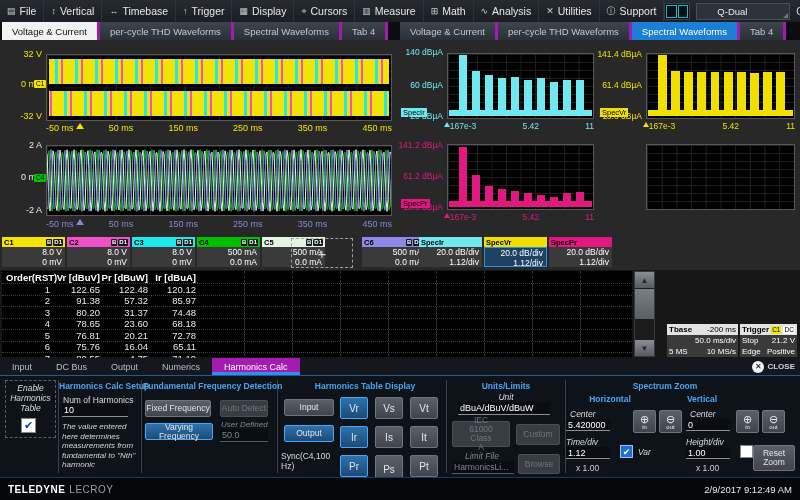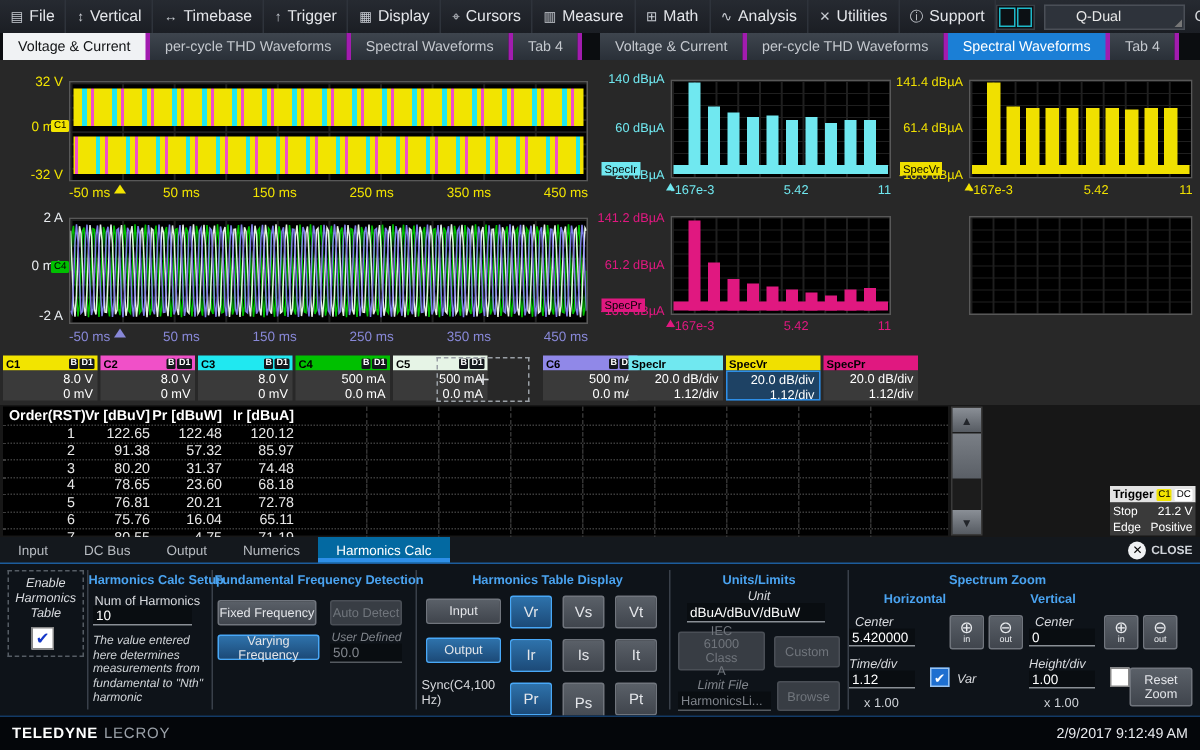--- a/index.html
+++ b/index.html
@@ -66,21 +66,21 @@
   
   .ibox{position:absolute;font-size:8px;}
   .ibox .ih{background:#e2e2e2;color:#000;display:flex;align-items:center;padding:0 2px;height:11px;font-size:8px;}
   .ibox .ih b{font-weight:bold;}
   .ibox .row{background:#3a3a3a;display:flex;justify-content:space-between;padding:0 2px;height:11px;align-items:center;color:#fff;}
   .ibadge{font-size:6.5px;color:#000;padding:0 1px;line-height:8px;margin-left:2px;border-radius:1px;}
   
   .dtabs{position:absolute;left:0;top:358px;width:800px;height:18px;background:#14181d;display:flex;
          border-bottom:1px solid #1c5c9c;box-sizing:border-box;}
   .dtab{display:flex;align-items:center;padding:0 12px;font-size:9px;color:#b8bcc2;cursor:default;}
-  .dtab.act{background:#0369a1;color:#fff;box-shadow:inset 0 -3px 0 #2e8fe8;}
+  .dtab.act{background:#a21caf;color:#fff;box-shadow:inset 0 -3px 0 #2e8fe8;}
   .dclose{margin-left:auto;display:flex;align-items:center;gap:3px;padding-right:5px;}
   .dclose .cc{width:12px;height:12px;border-radius:50%;background:#f0f2f4;color:#000;font-size:8px;
               display:flex;align-items:center;justify-content:center;line-height:12px;}
   .dclose .cl{font-size:8px;font-weight:bold;color:#d0d4da;}
   
   .dlg{position:absolute;left:0;top:376px;width:800px;height:101px;background:#0e1319;}
   .sect{position:absolute;color:#4aa3f0;font-weight:bold;font-size:8.5px;text-align:center;white-space:nowrap;}
   .subl{position:absolute;font-size:8.5px;color:#d8dade;white-space:nowrap;}
   .ital{font-style:italic;}
   .vline{position:absolute;width:1px;background:#39404a;}
@@ -535,20 +535,34 @@
           <span class="tce dash"></span>
         </div>
       </div>
   </div>
   <div class="sbar">
     <div class="sbtn" style="top:0;">▲</div>
     <div class="sthumb" style="top:17px;height:30px;"></div>
     <div class="sbtn" style="bottom:0;">▼</div>
   </div>
 
+  <div class="ibox" style="left:667px;top:324px;width:71px;">
+    <div class="ih">
+        <b>Tbase</b>
+      <span style="margin-left:auto;">-200 ms</span>
+      </div>
+    <div class="row">
+        <span></span>
+        <span>50.0 ms/div</span>
+      </div>
+    <div class="row">
+        <span>5 MS</span>
+      <span>10 MS/s</span>
+      </div>
+  </div>
 
   <div class="ibox" style="left:740px;top:324px;width:57px;">
     <div class="ih">
         <b>Trigger</b>
       <span class="ibadge" style="background:#f2e400;">C1</span>
       <span class="ibadge" style="background:#fff;">DC</span>
       </div>
     <div class="row">
         <span>Stop</span>
       <span>21.2 V</span>

